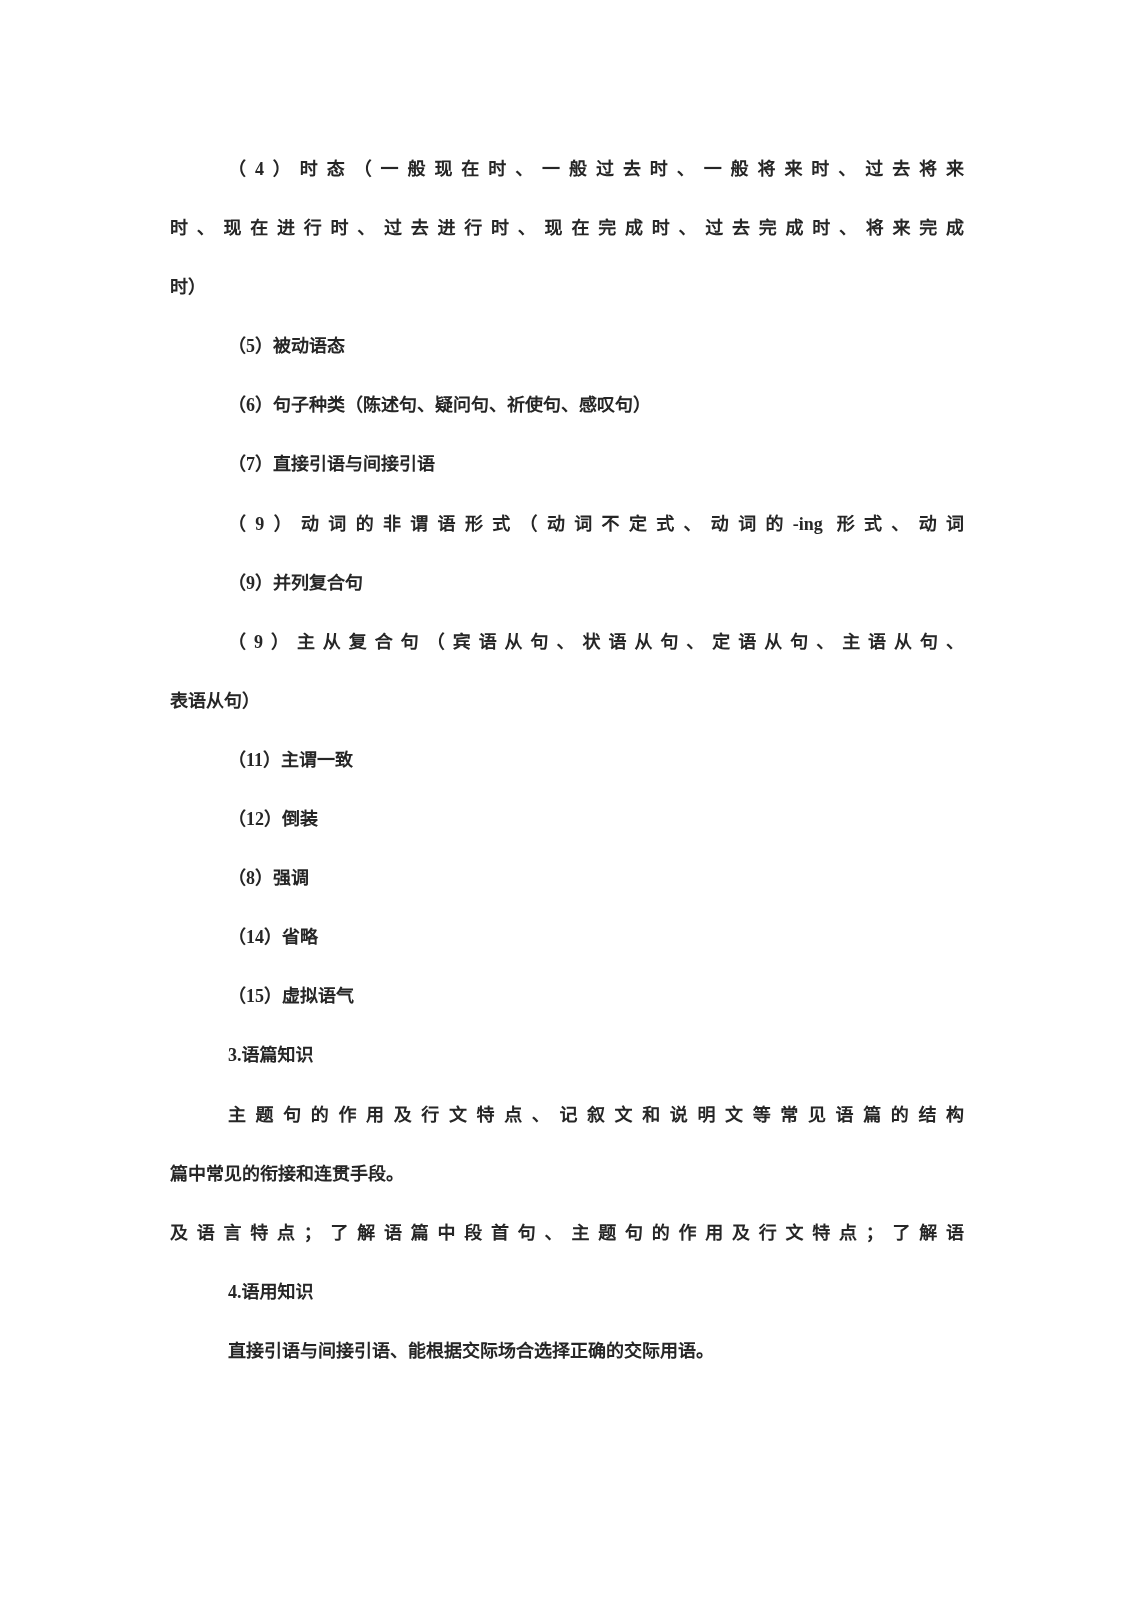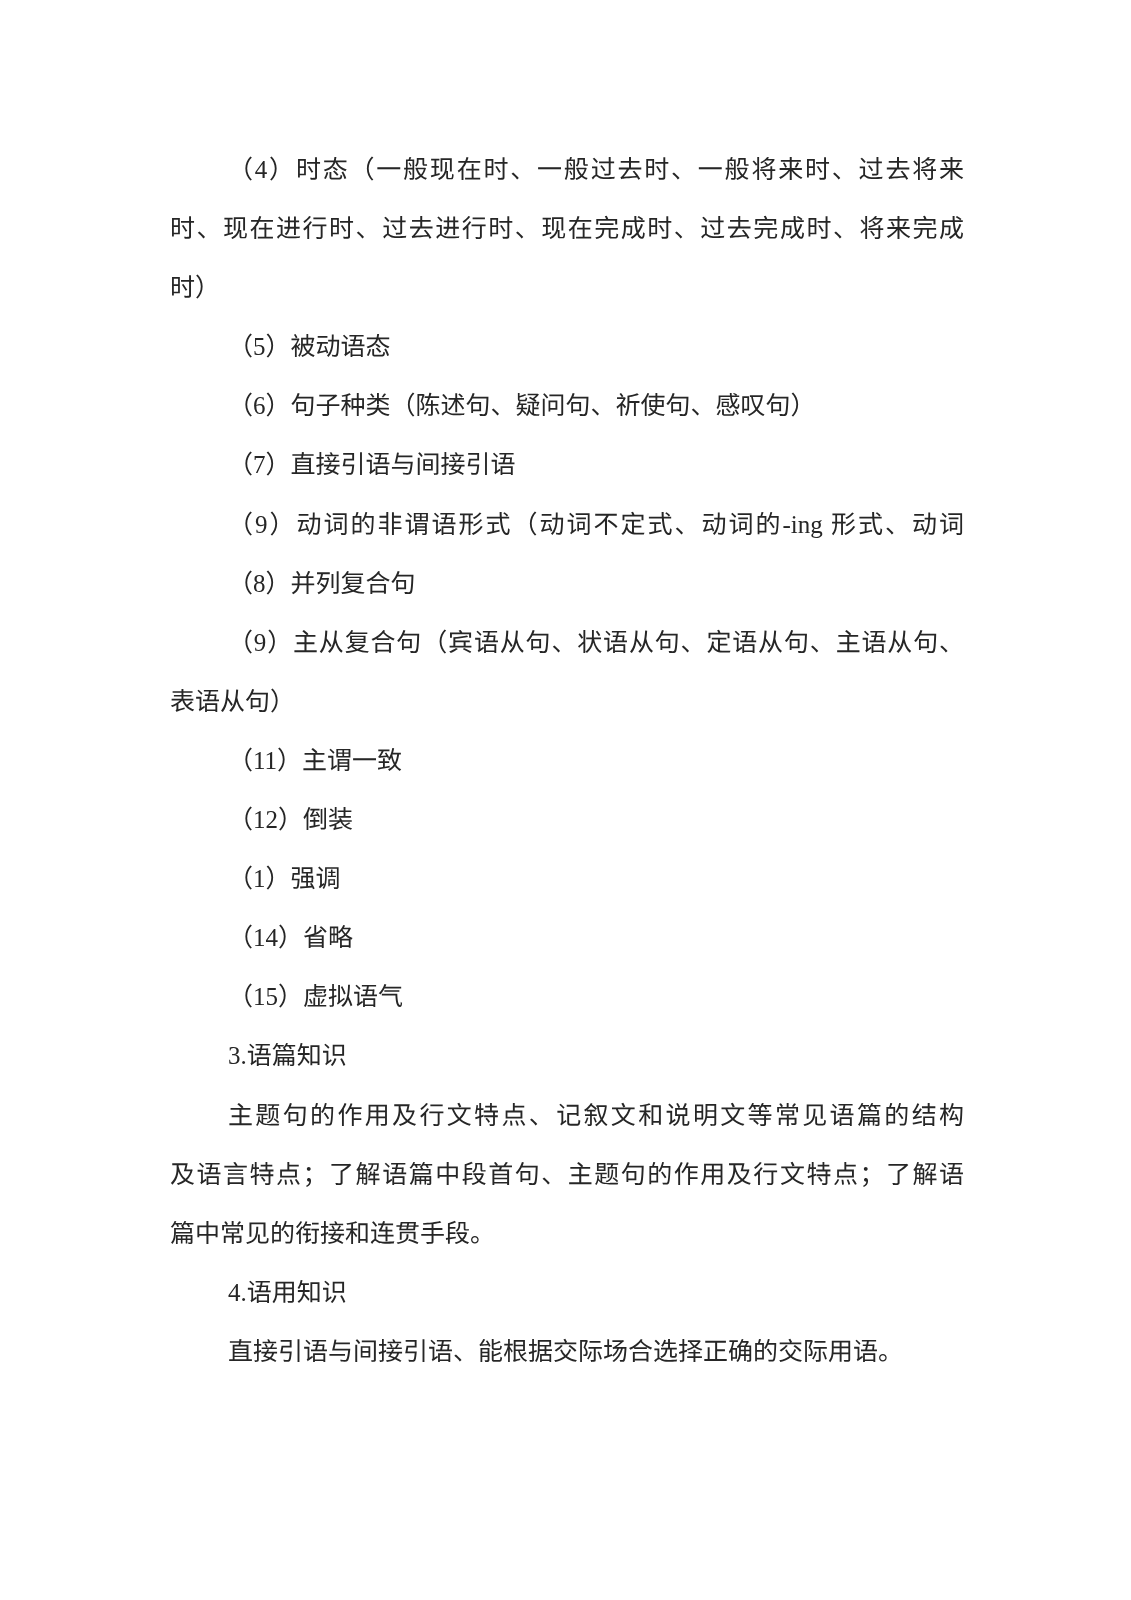--- a/index.html
+++ b/index.html
@@ -15,22 +15,22 @@
   .page {
     position: absolute;
     inset: 0;
     overflow: hidden;
   }
   .text-block {
     position: absolute;
     left: 170px;
     top: 140px;
     width: 794px;
-    font-size: 25px;
-    font-weight: normal;
+    font-size: 18px;
+    font-weight: bold;
   }
   .line {
     height: 59.1px;
     line-height: 59.1px;
     text-align: left;
   }
   .line.indent {
     text-indent: 58px;
   }
   .line.justify {
@@ -43,28 +43,28 @@
 
 <div class="page">
   <div class="text-block" id="text-block" style="color: rgb(38, 38, 38);">
       <div class="line indent justify">（4）时态（一般现在时、一般过去时、一般将来时、过去将来</div>
       <div class="line justify">时、现在进行时、过去进行时、现在完成时、过去完成时、将来完成</div>
       <div class="line">时）</div>
       <div class="line indent">（5）被动语态</div>
       <div class="line indent">（6）句子种类（陈述句、疑问句、祈使句、感叹句）</div>
       <div class="line indent">（7）直接引语与间接引语</div>
       <div class="line indent justify">（9）动词的非谓语形式（动词不定式、动词的-ing 形式、动词</div>
-      <div class="line indent">（8）并列复合句</div>
+      <div class="line indent">（9）并列复合句</div>
       <div class="line indent justify">（9）主从复合句（宾语从句、状语从句、定语从句、主语从句、</div>
       <div class="line">表语从句）</div>
       <div class="line indent">（11）主谓一致</div>
       <div class="line indent">（12）倒装</div>
-      <div class="line indent">（1）强调</div>
+      <div class="line indent">（8）强调</div>
       <div class="line indent">（14）省略</div>
       <div class="line indent">（15）虚拟语气</div>
       <div class="line indent">3.语篇知识</div>
       <div class="line indent justify">主题句的作用及行文特点、记叙文和说明文等常见语篇的结构</div>
+      <div class="line">篇中常见的衔接和连贯手段。</div>
       <div class="line justify">及语言特点；了解语篇中段首句、主题句的作用及行文特点；了解语</div>
-      <div class="line">篇中常见的衔接和连贯手段。</div>
       <div class="line indent">4.语用知识</div>
       <div class="line indent">直接引语与间接引语、能根据交际场合选择正确的交际用语。</div>
     </div>
 </div>
 
 </body></html>

